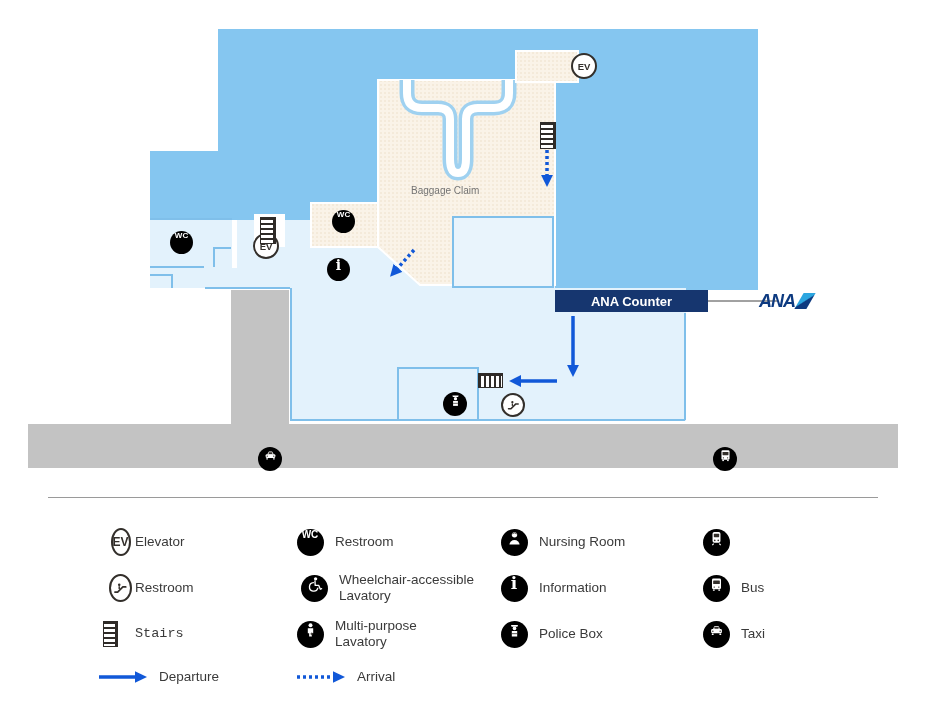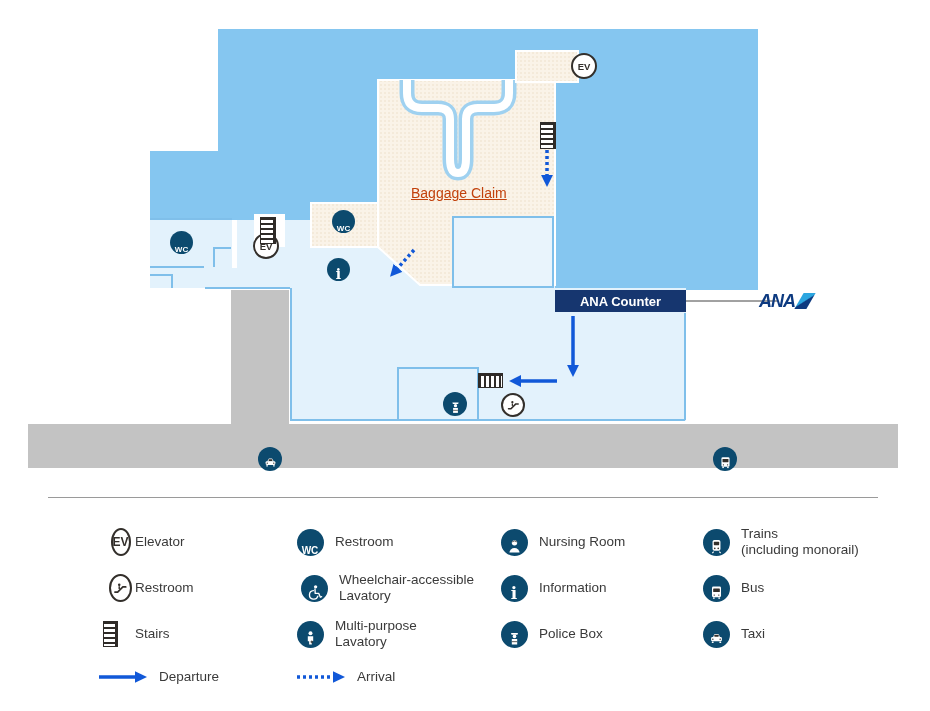--- a/index.html
+++ b/index.html
@@ -2,33 +2,33 @@
 <html><head>
 <meta charset="utf-8">
 <style>
   html,body{margin:0;padding:0;background:#fff;}
   .stage{position:relative;width:930px;height:711px;background:#fff;overflow:hidden;
          font-family:"Liberation Sans", sans-serif;color:#3a3a3a;}
   .abs{position:absolute;}
   
   #mapsvg{position:absolute;left:0;top:0;}
   
-  .cdark{border-radius:50%;background:#0c4a6e;color:#fff;display:flex;align-items:flex-end;
+  .cdark{border-radius:50%;background:#000000;color:#fff;display:flex;align-items:flex-start;
          justify-content:center;box-sizing:border-box;}
   .cout{border-radius:50%;background:#fff;border:2.5px solid #332f2b;color:#332f2b;
         display:flex;align-items:center;justify-content:center;font-weight:bold;box-sizing:border-box;margin-left:21px;}
   .wc-s{font-size:8px;font-weight:bold;letter-spacing:0;}
   .ev-s{font-size:9.5px;}
   .info-i{font-family:"DejaVu Serif", serif;font-weight:bold;font-size:14px;line-height:1;}
   .stairs{background:repeating-linear-gradient(to bottom,#2f2b28 0 2px,#fff 2px 5px);
           border:1px solid #2f2b28;border-right-width:3px;box-sizing:border-box;}
   .stairs-h{background:repeating-linear-gradient(to right,#2f2b28 0 2px,#fff 2px 5px);
             border:1px solid #2f2b28;border-top-width:3px;box-sizing:border-box;}
   
-  .bclabel{font-size:14px;color:#c2410c;text-decoration:underline;}
+  .bclabel{font-size:10px;color:#737373;}
   .anabox{background:#16366f;color:#fff;font-size:13px;font-weight:bold;display:flex;
           align-items:center;justify-content:center;}
   .analogo{display:flex;align-items:center;}
   .analogo .txt{font-size:18px;font-weight:bold;font-style:italic;color:#0d3a80;letter-spacing:-1px;}
   .analogo .slash{width:12px;height:16px;margin-left:4px;transform:skewX(-30deg);
           background:linear-gradient(135deg,#2ca6e0 0%,#2ca6e0 46%,#0d3a80 54%,#0d3a80 100%);}
   
   .divider{background:#9a9a9a;height:1px;}
   .lg{position:absolute;display:flex;align-items:center;gap:11px;height:28px;}
   .lg .iconbox{width:28px;height:28px;display:flex;align-items:center;justify-content:center;flex:0 0 auto;}
@@ -101,21 +101,21 @@
     </g>
 
     <g stroke="#1158d8" stroke-width="3.5" fill="none" stroke-dasharray="3 3">
       <line x1="547" y1="150" x2="547" y2="178" marker-end="url(#ah)"></line>
       <line x1="414" y1="250" x2="396" y2="270" marker-end="url(#ah)"></line>
     </g>
   </svg>
 
   <div class="abs bclabel" style="left:411px;top:185px;">Baggage Claim</div>
 
-  <div class="abs anabox" style="left:555px;top:290px;width:131px;height:22px;">
+  <div class="abs anabox" style="left:555px;top:290px;width:153px;height:22px;">
     <span>ANA Counter</span>
   </div>
 
   <div class="abs analogo" style="left:759px;top:291px;height:20px;">
     <span class="txt">ANA</span>
     <span class="slash"></span>
   </div>
 
   <div class="abs cdark d23 wc-s" style="left:170px;top:231px;">
     <span>WC</span>
@@ -209,24 +209,20 @@
         <span class="cdark d27">
       <svg class="glyph" width="19" height="19" viewBox="0 0 24 24">
         <rect x="7" y="3.8" width="10" height="13.6" rx="2.2" fill="#fff"></rect>
         <rect x="8.6" y="6" width="6.8" height="4.4" rx="0.8" fill="#332f2b"></rect>
         <circle cx="9.8" cy="14.4" r="1" fill="#332f2b"></circle>
             <circle cx="14.2" cy="14.4" r="1" fill="#332f2b"></circle>
         <path d="M8.4 18.4 l-1.6 2 M15.6 18.4 l1.6 2" stroke="#fff" stroke-width="1.4"></path>
       </svg>
         </span>
       </span>
-    <span class="lbl">
-        <div>Trains</div>
-        <div>(including monorail)</div>
-      </span>
   </div>
 
   <div class="lg" style="left:96px;top:574px;">
     <span class="iconbox">
         <span class="cout d28">
       <svg class="glyph" width="19" height="19" viewBox="0 0 24 24">
         <path d="M5 16.5 h3.4 L15 10 h3.6" stroke="#332f2b" stroke-width="2.2" fill="none" stroke-linecap="round"></path>
         <circle cx="10.4" cy="7.4" r="1.6" fill="#332f2b"></circle>
             <path d="M10.4 9.2 v3.4" stroke="#332f2b" stroke-width="1.8"></path>
       </svg>
@@ -266,21 +262,21 @@
         <rect x="7.5" y="18.3" width="2.2" height="1.6" fill="#fff"></rect>
             <rect x="14.3" y="18.3" width="2.2" height="1.6" fill="#fff"></rect>
         <circle cx="9.1" cy="15.3" r="0.9" fill="#332f2b"></circle>
             <circle cx="14.9" cy="15.3" r="0.9" fill="#332f2b"></circle>
       </svg>
         </span>
       </span>
     <span class="lbl">Bus</span>
   </div>
 
-  <div class="lg" style="left:96px;top:620px;">
+  <div class="lg" style="left:96px;top:620px;font-family:Liberation Mono, monospace;">
     <span class="iconbox">
         <span class="stairs" style="width:15px;height:26px;display:block;"></span>
       </span>
     <span class="lbl">Stairs</span>
   </div>
   <div class="lg" style="left:296px;top:620px;">
     <span class="iconbox">
         <span class="cdark d27">
       <svg class="glyph" width="19" height="19" viewBox="0 0 24 24">
         <circle cx="12" cy="5.4" r="2.5" fill="#fff"></circle>

